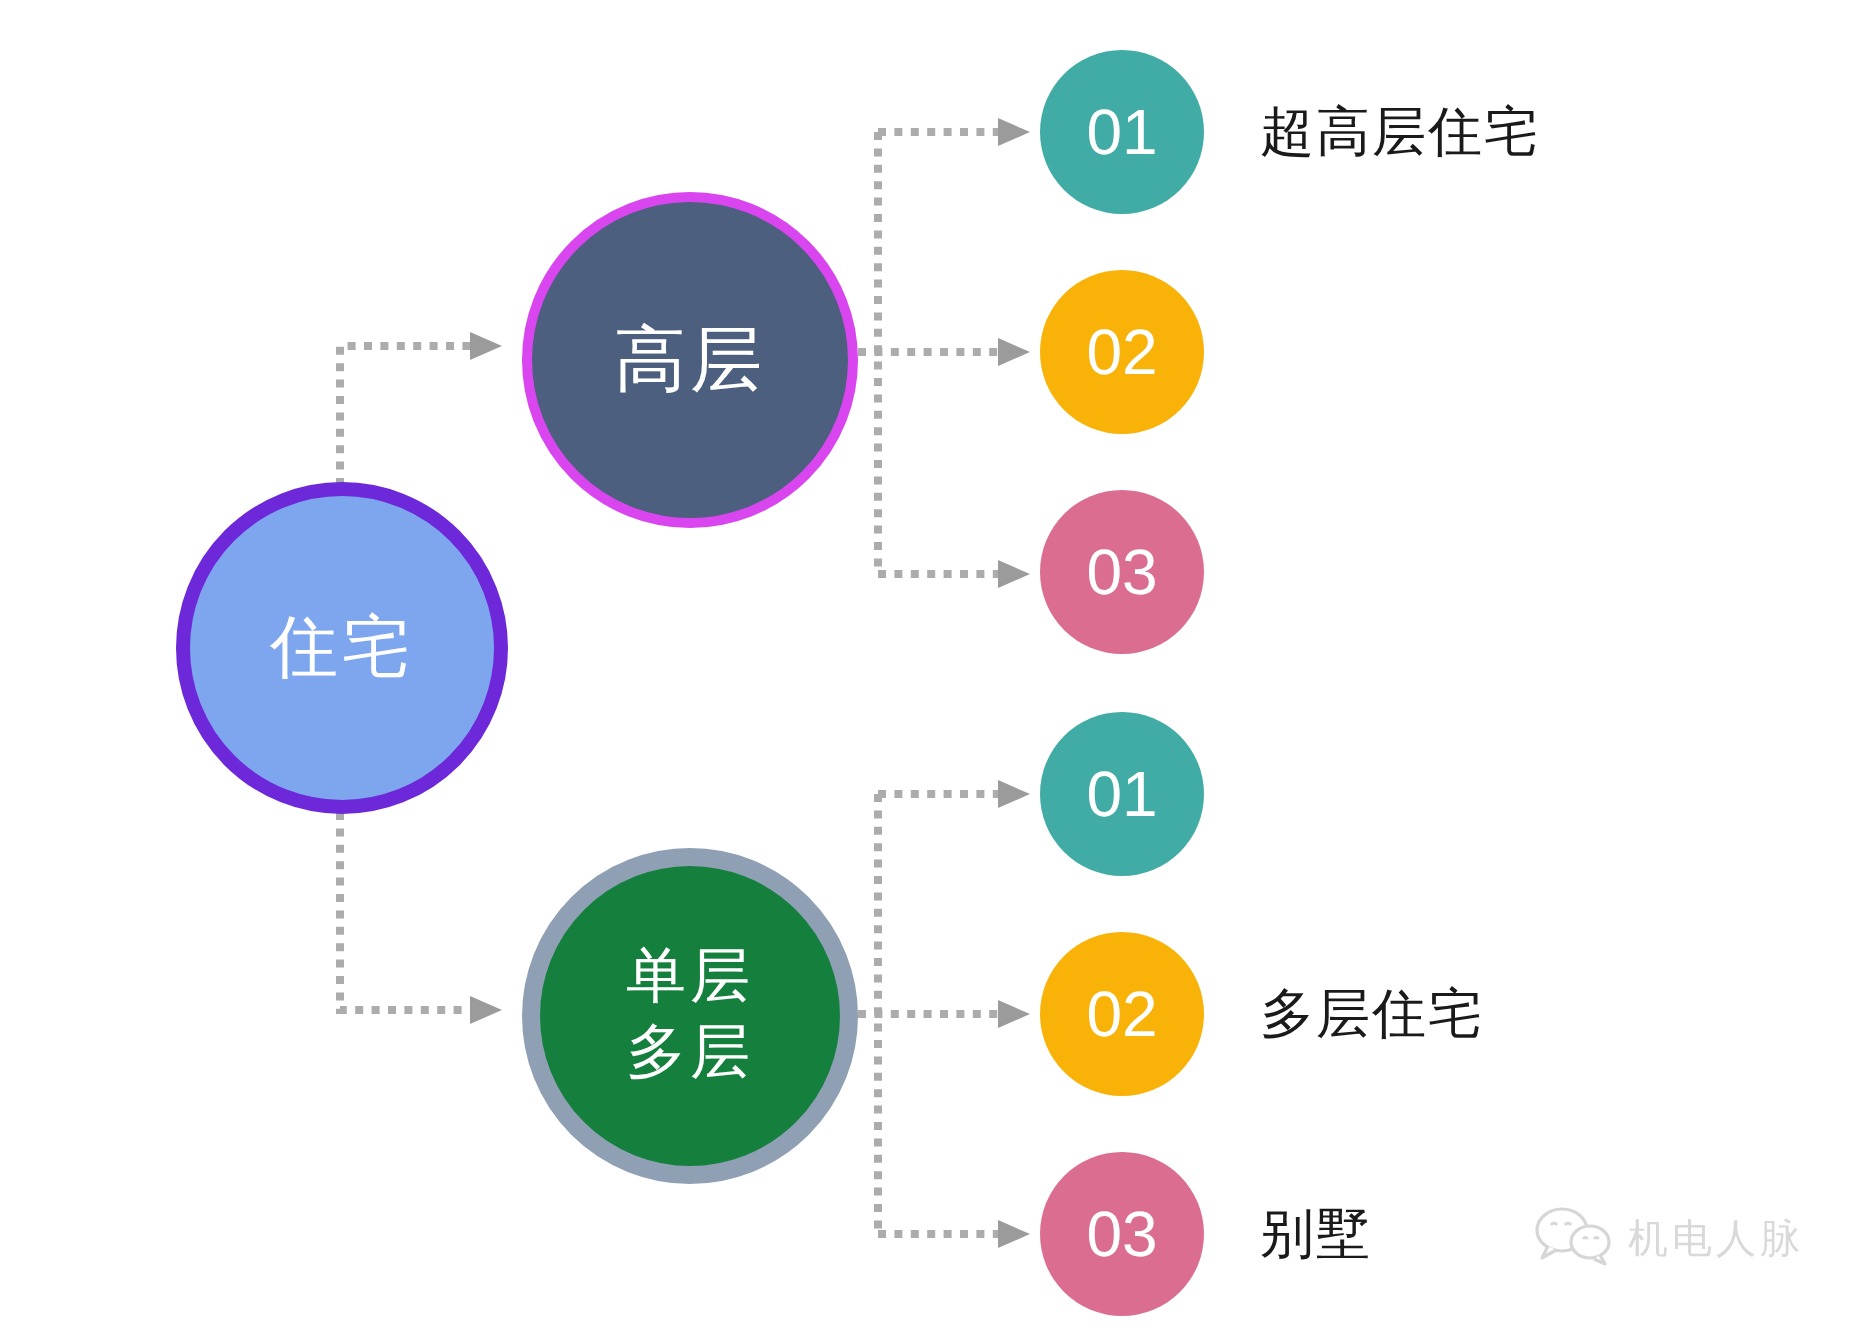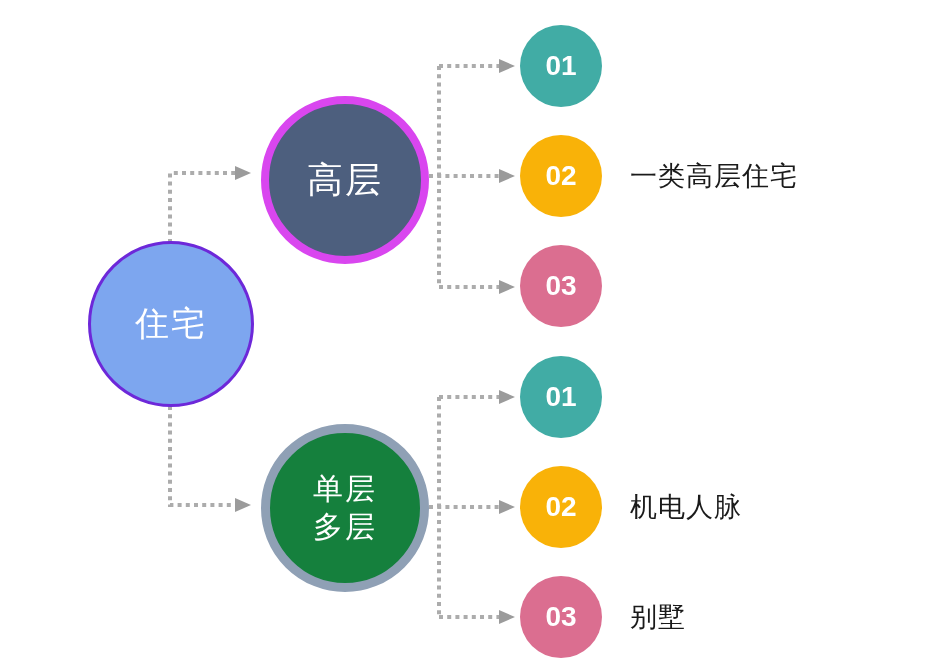--- a/index.html
+++ b/index.html
@@ -21,42 +21,42 @@
   .big-node {
     position: absolute;
     border-radius: 50%;
     display: flex; align-items: center; justify-content: center;
     flex-direction: column;
     color: #ffffff;
     text-align: center;
   }
   .node-root {
     left: 88px; top: 241px; width: 166px; height: 166px;
-    border: 3px solid #6d28d9;
+    border: 7px solid #6d28d9;
     font-size: 34px; letter-spacing: 2px;
   }
   .node-highrise {
     left: 261px; top: 96px; width: 168px; height: 168px;
-    border: 8px solid #d946ef;
+    border: 5px solid #d946ef;
     font-size: 36px; letter-spacing: 2px;
   }
   .node-lowrise {
     left: 261px; top: 424px; width: 168px; height: 168px;
     border: 9px solid #8FA0B5;
     font-size: 30px; line-height: 1.28; letter-spacing: 2px;
   }
   
   .item-row {
     position: absolute; left: 520px;
     height: 82px; display: flex; align-items: center;
   }
   .num-badge {
     width: 82px; height: 82px; border-radius: 50%;
     display: flex; align-items: center; justify-content: center;
-    color: #ffffff; font-size: 28px; font-weight: 700;
+    color: #ffffff; font-size: 32px; font-weight: 400;
     flex: 0 0 82px;
   }
   .item-label {
     margin-left: 28px;
     font-size: 27px; font-weight: 500; color: #1a1a1a;
     letter-spacing: 1px; white-space: nowrap;
   }
   .row-1 { top: 25px; }
   .row-2 { top: 135px; }
   .row-3 { top: 245px; }
@@ -110,35 +110,48 @@
     <span>高层</span>
   </div>
 
   <div class="big-node node-lowrise" style="background: #15803d;">
     <span>单层</span>
     <span>多层</span>
   </div>
 
   <div class="item-row row-1">
     <div class="num-badge" style="background: rgb(65, 172, 165);">01</div>
+    <div class="item-label">超高层住宅</div>
   </div>
   <div class="item-row row-2">
     <div class="num-badge" style="background: rgb(249, 178, 8);">02</div>
-    <div class="item-label">一类高层住宅</div>
   </div>
   <div class="item-row row-3">
     <div class="num-badge" style="background: rgb(219, 110, 144);">03</div>
   </div>
 
   <div class="item-row row-4">
     <div class="num-badge" style="background: rgb(65, 172, 165);">01</div>
   </div>
   <div class="item-row row-5">
     <div class="num-badge" style="background: rgb(249, 178, 8);">02</div>
-    <div class="item-label">机电人脉</div>
+    <div class="item-label">多层住宅</div>
   </div>
   <div class="item-row row-6">
     <div class="num-badge" style="background: rgb(219, 110, 144);">03</div>
     <div class="item-label">别墅</div>
   </div>
 
+  <div class="watermark">
+    <svg width="40" height="34" viewBox="0 0 40 34" fill="none">
+      <ellipse cx="15" cy="13" rx="12.5" ry="10.5" stroke="#d6d6d6" stroke-width="1.6" fill="#ffffff"></ellipse>
+      <path d="M8 21 L5 27 L12 23" stroke="#d6d6d6" stroke-width="1.6" fill="#ffffff" stroke-linejoin="round"></path>
+      <path d="M9.5 10.5 q1.5 -2 3 0" stroke="#d6d6d6" stroke-width="1.5"></path>
+      <path d="M16.5 10.5 q1.5 -2 3 0" stroke="#d6d6d6" stroke-width="1.5"></path>
+      <ellipse cx="29" cy="19" rx="9.5" ry="8" stroke="#d6d6d6" stroke-width="1.6" fill="#ffffff"></ellipse>
+      <path d="M34 25.5 L36.5 30 L31 27.5" stroke="#d6d6d6" stroke-width="1.6" fill="#ffffff" stroke-linejoin="round"></path>
+      <path d="M25.5 17.5 q1.2 -1.6 2.4 0" stroke="#d6d6d6" stroke-width="1.4"></path>
+      <path d="M31 17.5 q1.2 -1.6 2.4 0" stroke="#d6d6d6" stroke-width="1.4"></path>
+    </svg>
+    <span>机电人脉</span>
+  </div>
 
 </div>
 
 </body></html>

